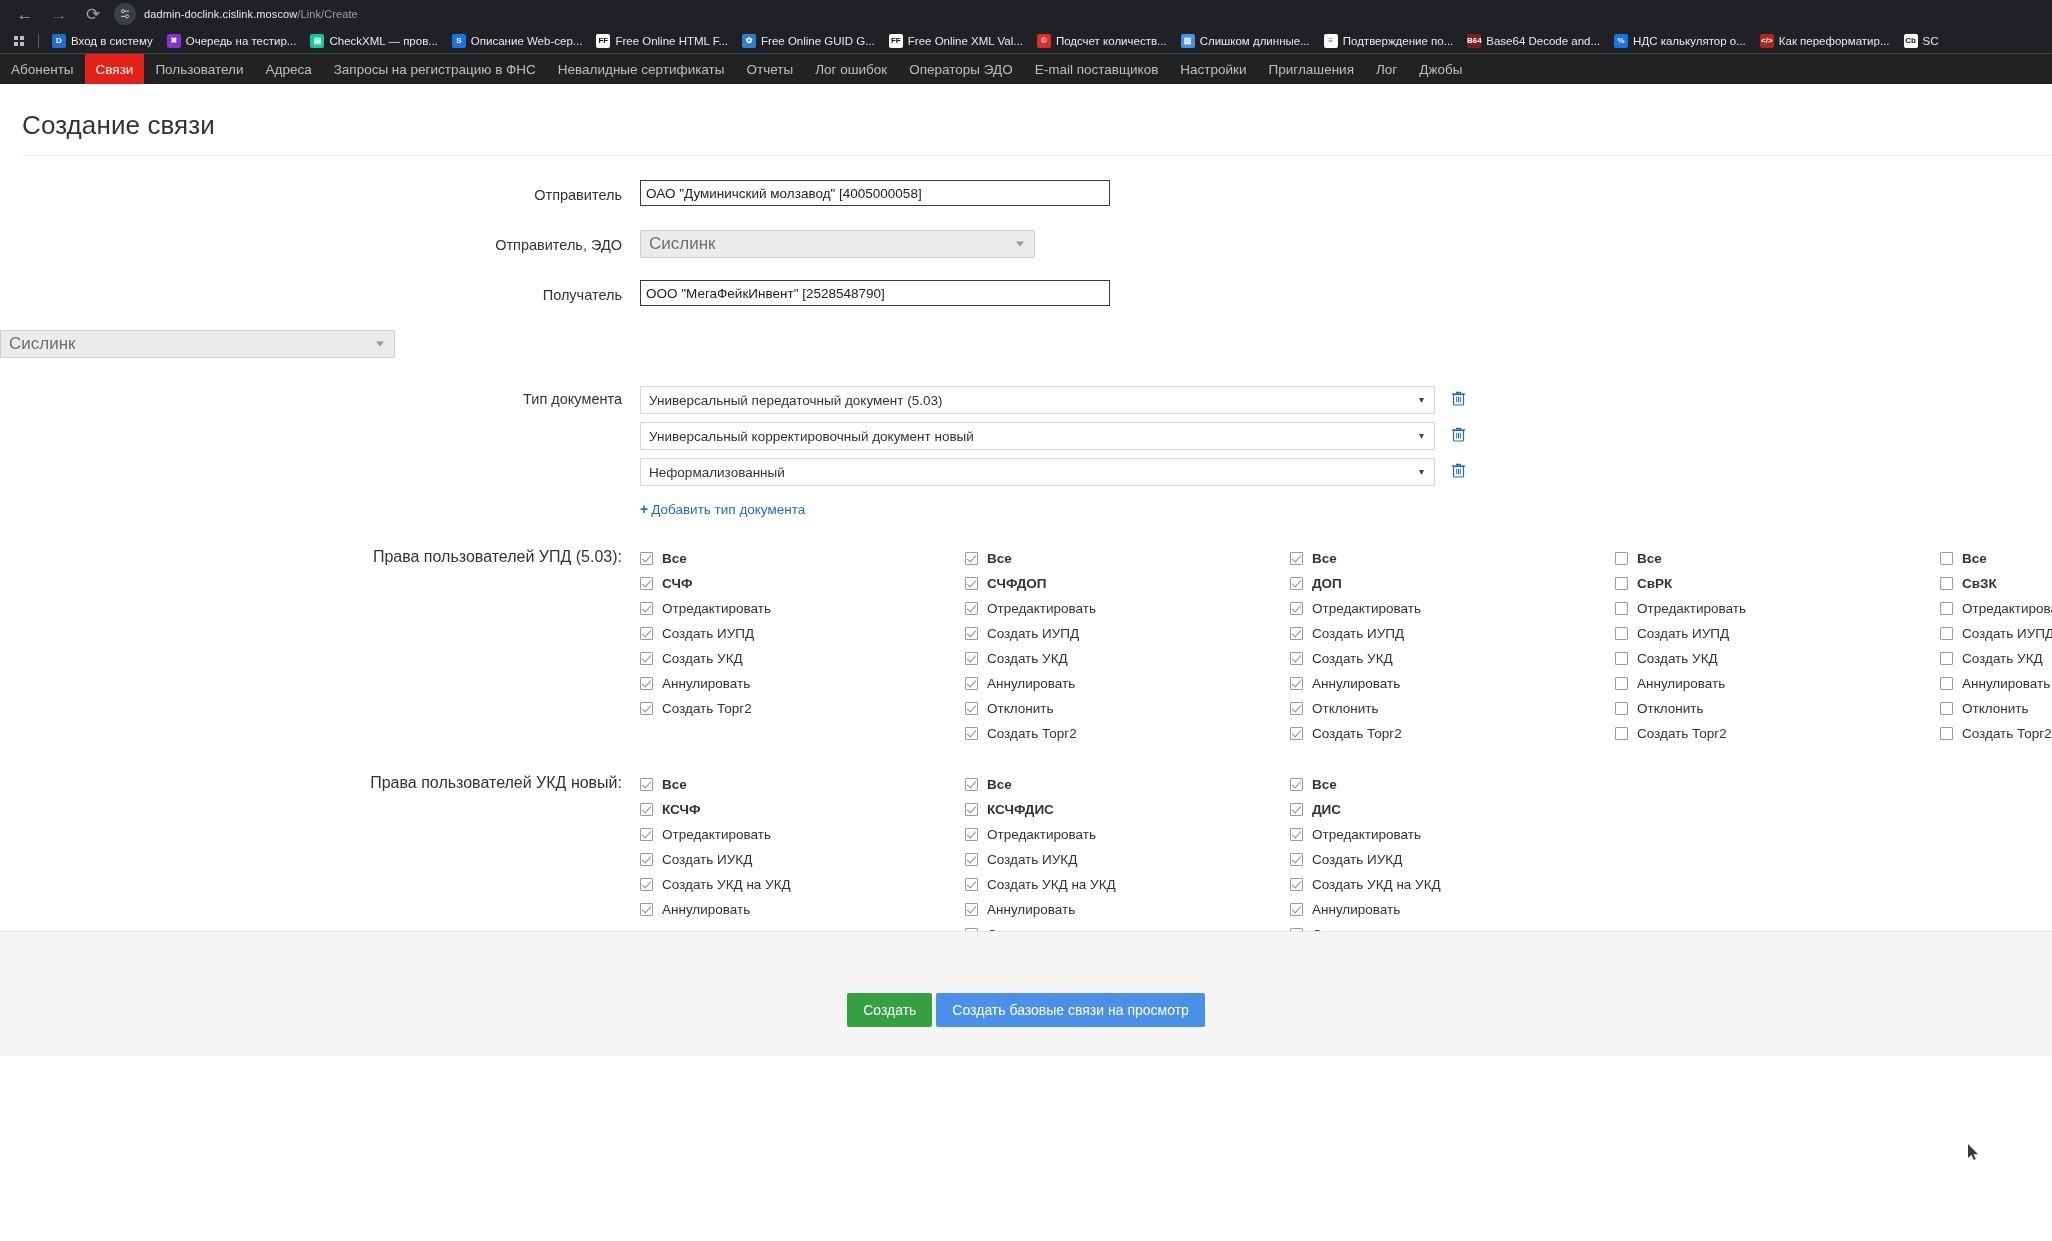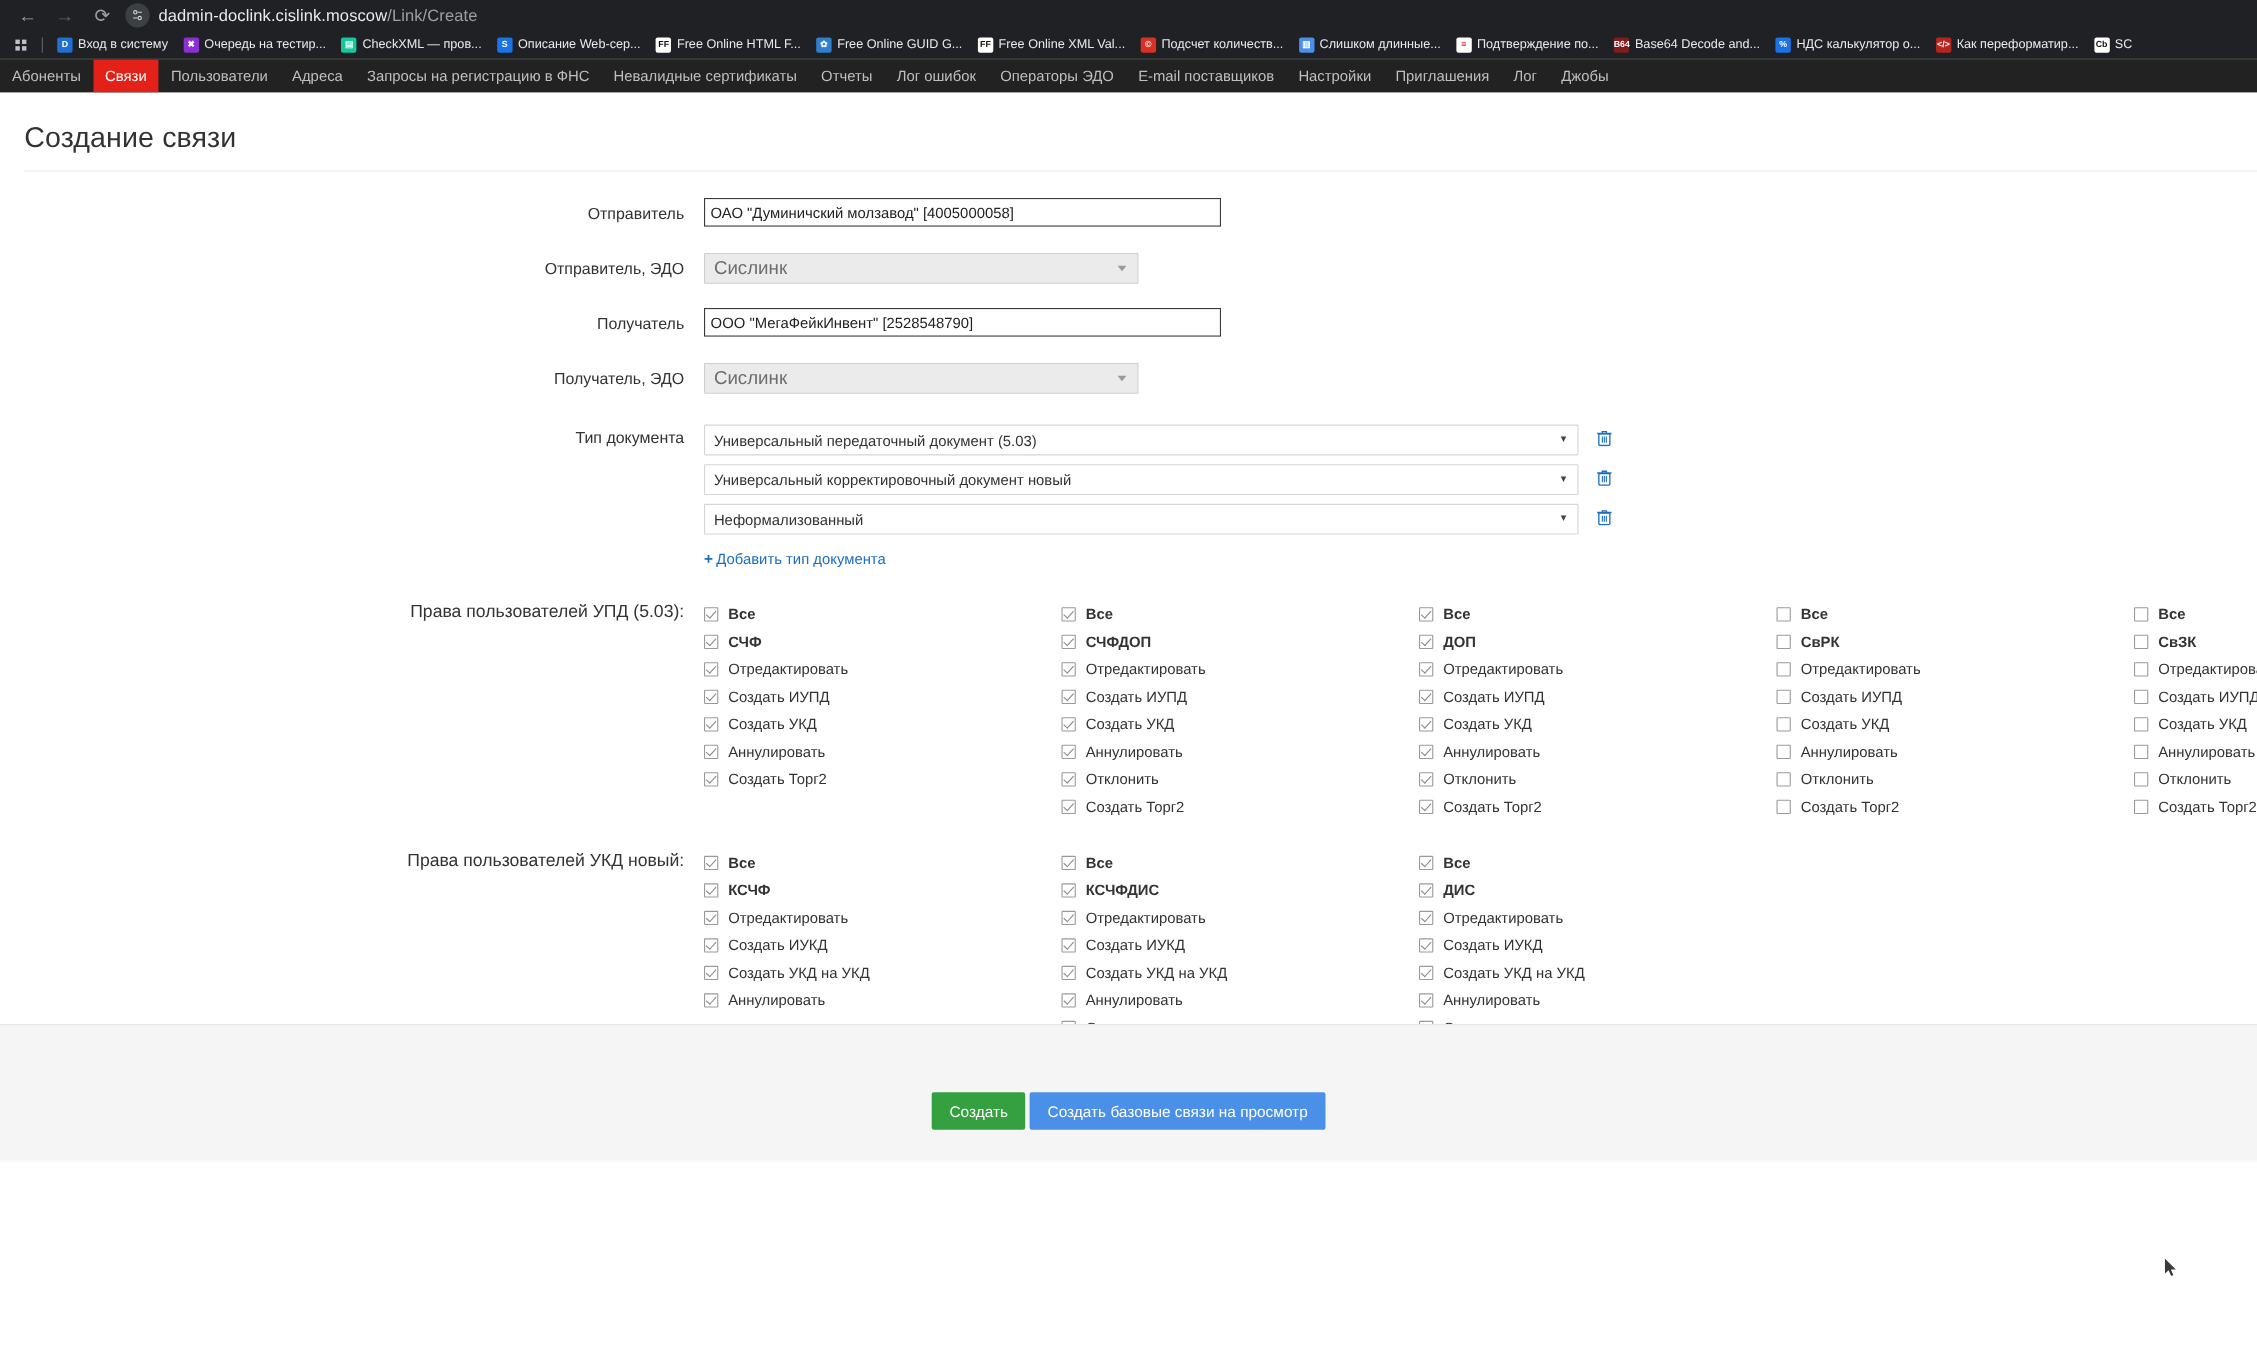--- a/index.html
+++ b/index.html
@@ -21,21 +21,21 @@
   .nav-btn {
     width:34px; height:26px; display:flex; align-items:center; justify-content:center;
     color:#9aa0a6; font-size:17px; line-height:1;
   }
   .nav-btn.fwd { color:#5f6368; }
   .site-chip {
     width:22px; height:22px; border-radius:50%; background:#3c4043;
     display:flex; align-items:center; justify-content:center; margin:0 8px 0 4px;
     color:#cdd1d4;
   }
-  .url-text { font-size:15px; color:#e8eaed; letter-spacing:.1px; white-space:nowrap; }
+  .url-text { font-size:11px; color:#e8eaed; letter-spacing:.1px; white-space:nowrap; }
   .url-text .path { color:#9aa0a6; }
 
   .bookmarks {
     height:26px; display:flex; align-items:center; gap:0; padding:0 6px;
     background:#202124; border-bottom:1px solid #3c4043;
     overflow:hidden; white-space:nowrap;
   }
   .bm-apps { width:26px; height:20px; display:flex; align-items:center; justify-content:center; }
   .bm-apps .grid { display:grid; grid-template-columns:repeat(2,4px); grid-template-rows:repeat(2,4px); gap:2px; }
   .bm-apps .grid i { background:#bdc1c6; display:block; width:4px; height:4px; }
@@ -283,21 +283,20 @@
     </div>
 
     <div class="row" style="margin-bottom:24px;">
       <div class="lbl-col">Получатель</div>
       <div class="fld-col">
         <input class="txt" type="text" value="ООО &quot;МегаФейкИнвент&quot; [2528548790]" style="">
       </div>
     </div>
 
     <div class="row" style="margin-bottom:28px;">
-      <div class="lbl-col">Получатель, ЭДО</div>
       <div class="fld-col">
         <div class="fakeselect">
           <span>Сислинк</span>
           <span class="caret"></span>
         </div>
       </div>
     </div>
 
     <div class="row">
       <div class="lbl-col" style="padding-top:6px;">Тип документа</div>

